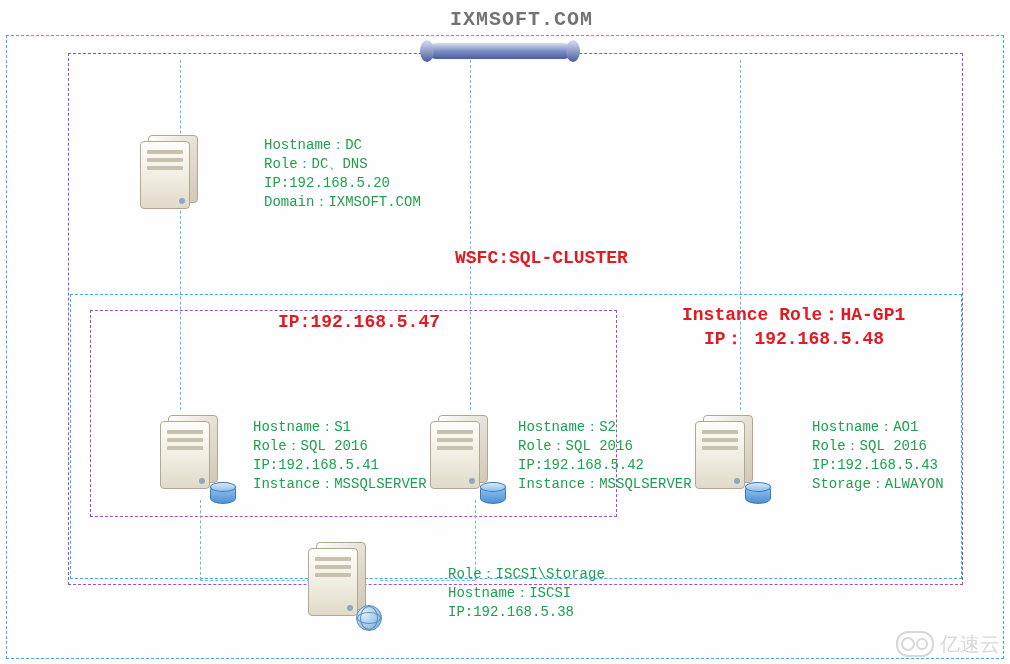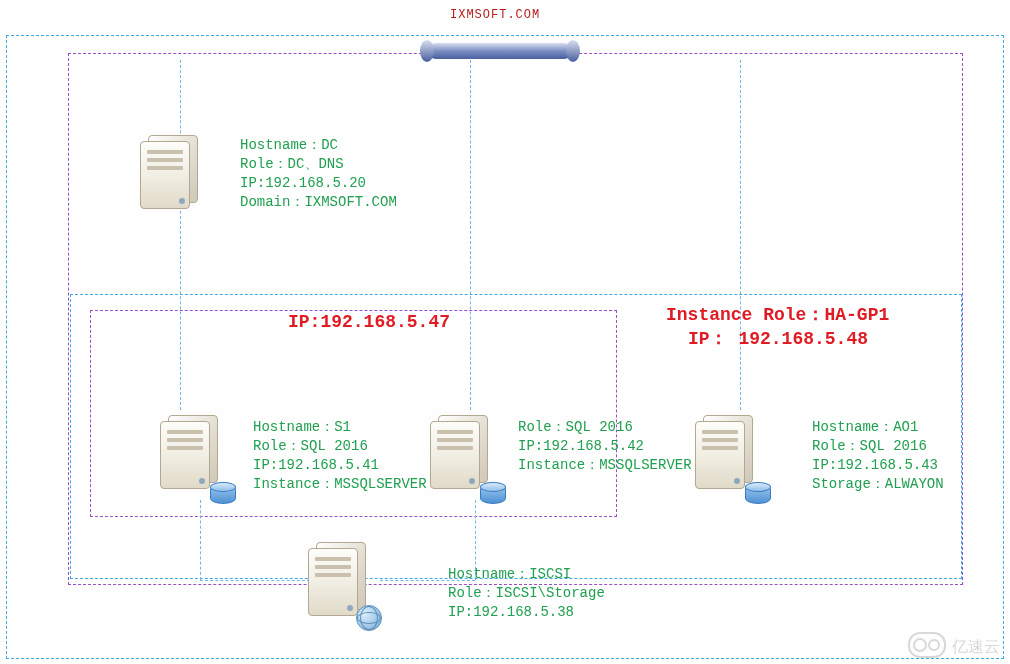--- a/index.html
+++ b/index.html
@@ -1,41 +1,41 @@
 <!DOCTYPE html>
 <html><head>
 <meta charset="utf-8">
 <style>
   html,body{margin:0;padding:0;width:1010px;height:664px;background:#fefefe;font-family:'Courier New',monospace;font-size:14px;overflow:hidden;position:relative}
   .box-outer{position:absolute;border:1.5px dashed #3fa8e6;left:6px;top:35px;width:996px;height:622px}
   .box-domain{position:absolute;border:1.5px dashed #9b4fc7;left:68px;top:53px;width:893px;height:530px}
   .box-wsfc{position:absolute;border:1.5px dashed #3fa8e6;left:70px;top:294px;width:890px;height:283px}
   .box-sqlcluster{position:absolute;border:1.5px dashed #9b4fc7;left:90px;top:310px;width:525px;height:205px}
-  .title-red{color:#b91c1c;font-weight:normal;font-size:12px;letter-spacing:1px}
+  .title-red{color:#737373;font-weight:bold;font-size:20px;letter-spacing:1px}
   .title-red-big{color:#e01b24;font-weight:bold;font-size:18px}
   .green{color:#1fa050;line-height:1.35}
   .abs{position:absolute}
   .server{width:70px;height:85px}
   .server .body{position:absolute;width:48px;height:66px;left:8px;top:0;background:linear-gradient(135deg,#fff 0%,#e8e3d8 40%,#d0c8b8 100%);border:1px solid #b0a890;border-radius:4px}
   .server .front{position:absolute;width:48px;height:66px;left:0;top:6px;background:linear-gradient(180deg,#fdfdfa 0%,#f1eee3 50%,#e0dac8 100%);border:1px solid #b0a890;border-radius:4px}
   .server .slot{position:absolute;left:6px;width:36px;height:4px;background:#c9c1ae;border-radius:1px}
   .server .btn{position:absolute;right:4px;bottom:4px;width:6px;height:6px;background:#8fa8c0;border-radius:50%}
   .disk{position:absolute;width:26px;height:22px;right:-6px;bottom:-4px}
   .disk .cyl{position:absolute;width:24px;height:18px;left:0;top:2px;background:linear-gradient(180deg,#9ec8ef,#4f92d4);border:1px solid #3a7bc0;border-radius:50%/30%}
   .disk .top{position:absolute;width:24px;height:8px;left:0;top:0;background:linear-gradient(180deg,#d8ebfb,#8fbfe9);border:1px solid #3a7bc0;border-radius:50%}
   .globe{position:absolute;right:-4px;bottom:-4px;width:24px;height:24px;border-radius:50%;background:radial-gradient(circle at 30% 30%,#e0f0fb,#9fc6e6 60%,#6da3d0);border:1px solid #5a8fbd}
   .globe::before,.globe::after{content:"";position:absolute;border:1px solid #5a8fbd;border-radius:50%}
   .globe::before{left:3px;top:0;width:16px;height:22px}
   .globe::after{left:0;top:6px;width:22px;height:10px}
   .pipe{position:absolute;left:420px;top:40px;width:160px;height:22px}
   .pipe-body{position:absolute;left:8px;top:3px;width:144px;height:16px;background:linear-gradient(180deg,#d8def0 0%,#7c8fc4 50%,#4a5e9e 100%);border-radius:8px}
   .pipe-cap{position:absolute;top:0;width:14px;height:22px;background:linear-gradient(180deg,#d8def0,#4a5e9e);border-radius:7px/11px}
   .line-v{position:absolute;border-left:1.5px dashed #6fb8e6}
   .line-h{position:absolute;border-top:1.5px dashed #6fb8e6}
-  .watermark{position:absolute;right:10px;bottom:6px;color:#d8d8d8;font-family:Arial;font-size:16px;display:flex;align-items:flex-end;gap:6px}
+  .watermark{position:absolute;right:10px;bottom:6px;color:#d8d8d8;font-family:Arial;font-size:20px;display:flex;align-items:flex-start;gap:6px}
   .watermark .wm-icon{width:34px;height:22px;border:2px solid #d8d8d8;border-radius:12px;position:relative}
   .watermark .wm-icon::before,.watermark .wm-icon::after{content:"";position:absolute;border:2px solid #d8d8d8;border-radius:50%}
   .watermark .wm-icon::before{width:10px;height:10px;left:3px;top:4px}
   .watermark .wm-icon::after{width:8px;height:8px;right:4px;top:5px}
 </style>
 </head>
 <body>
 
 <div class="box-outer"></div>
 <div class="box-domain"></div>
@@ -61,35 +61,36 @@
 
 <div class="abs server" style="left:140px;top:135px">
   <div class="body"></div>
     <div class="front">
       <div class="slot" style="top:8px"></div>
       <div class="slot" style="top:16px"></div>
       <div class="slot" style="top:24px"></div>
       <div class="btn"></div>
     </div>
 </div>
-<div class="abs green" style="left:240px;top:136px">
+<div class="abs green" style="left:264px;top:136px">
   <div>Hostname：DC</div>
   <div>Role：DC、DNS</div>
   <div>IP:192.168.5.20</div>
   <div>Domain：IXMSOFT.COM</div>
 </div>
 
 <div class="abs" style="left:455px;top:248px">
+  <div class="title-red-big">WSFC:SQL-CLUSTER</div>
 </div>
 
 <div class="abs" style="left:253px;top:312px">
-  <div class="title-red-big" style="margin-left:35px">IP:192.168.5.47</div>
+  <div class="title-red-big" style="margin-left:25px">IP:192.168.5.47</div>
 </div>
 
-<div class="abs" style="left:666px;top:302px">
+<div class="abs" style="left:682px;top:302px">
   <div class="title-red-big">Instance Role：HA-GP1</div>
   <div class="title-red-big" style="margin-left:22px">IP： 192.168.5.48</div>
 </div>
 
 <div class="abs server" style="left:160px;top:415px">
   <div class="body"></div>
     <div class="front">
       <div class="slot" style="top:8px"></div>
       <div class="slot" style="top:16px"></div>
       <div class="slot" style="top:24px"></div>
@@ -114,20 +115,21 @@
       <div class="slot" style="top:16px"></div>
       <div class="slot" style="top:24px"></div>
       <div class="btn"></div>
     </div>
   <div class="disk">
       <div class="cyl"></div>
       <div class="top"></div>
     </div>
 </div>
 <div class="abs green" style="left:518px;top:418px">
+  <div>Hostname：S2</div>
   <div>Role：SQL 2016</div>
   <div>IP:192.168.5.42</div>
   <div>Instance：MSSQLSERVER</div>
 </div>
 
 <div class="abs server" style="left:695px;top:415px">
   <div class="body"></div>
     <div class="front">
       <div class="slot" style="top:8px"></div>
       <div class="slot" style="top:16px"></div>
@@ -150,21 +152,21 @@
   <div class="body"></div>
     <div class="front">
       <div class="slot" style="top:8px"></div>
       <div class="slot" style="top:16px"></div>
       <div class="slot" style="top:24px"></div>
       <div class="btn"></div>
     </div>
   <div class="globe"></div>
 </div>
 <div class="abs green" style="left:448px;top:565px">
+  <div>Role：ISCSI\Storage</div>
   <div>Hostname：ISCSI</div>
-  <div>Role：ISCSI\Storage</div>
   <div>IP:192.168.5.38</div>
 </div>
 
 <div class="watermark">
   <div class="wm-icon"></div>
   <span>亿速云</span>
 </div>
 
 </body></html>

